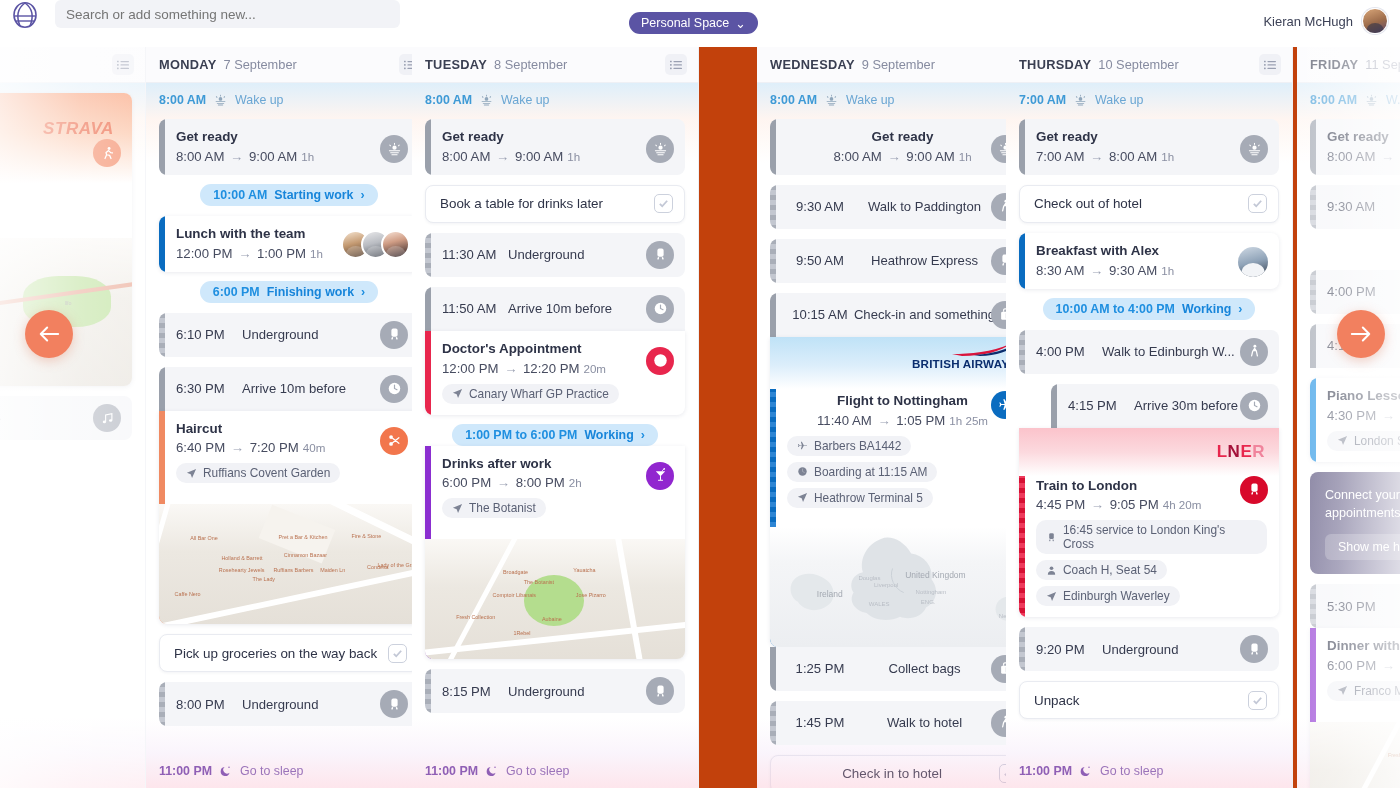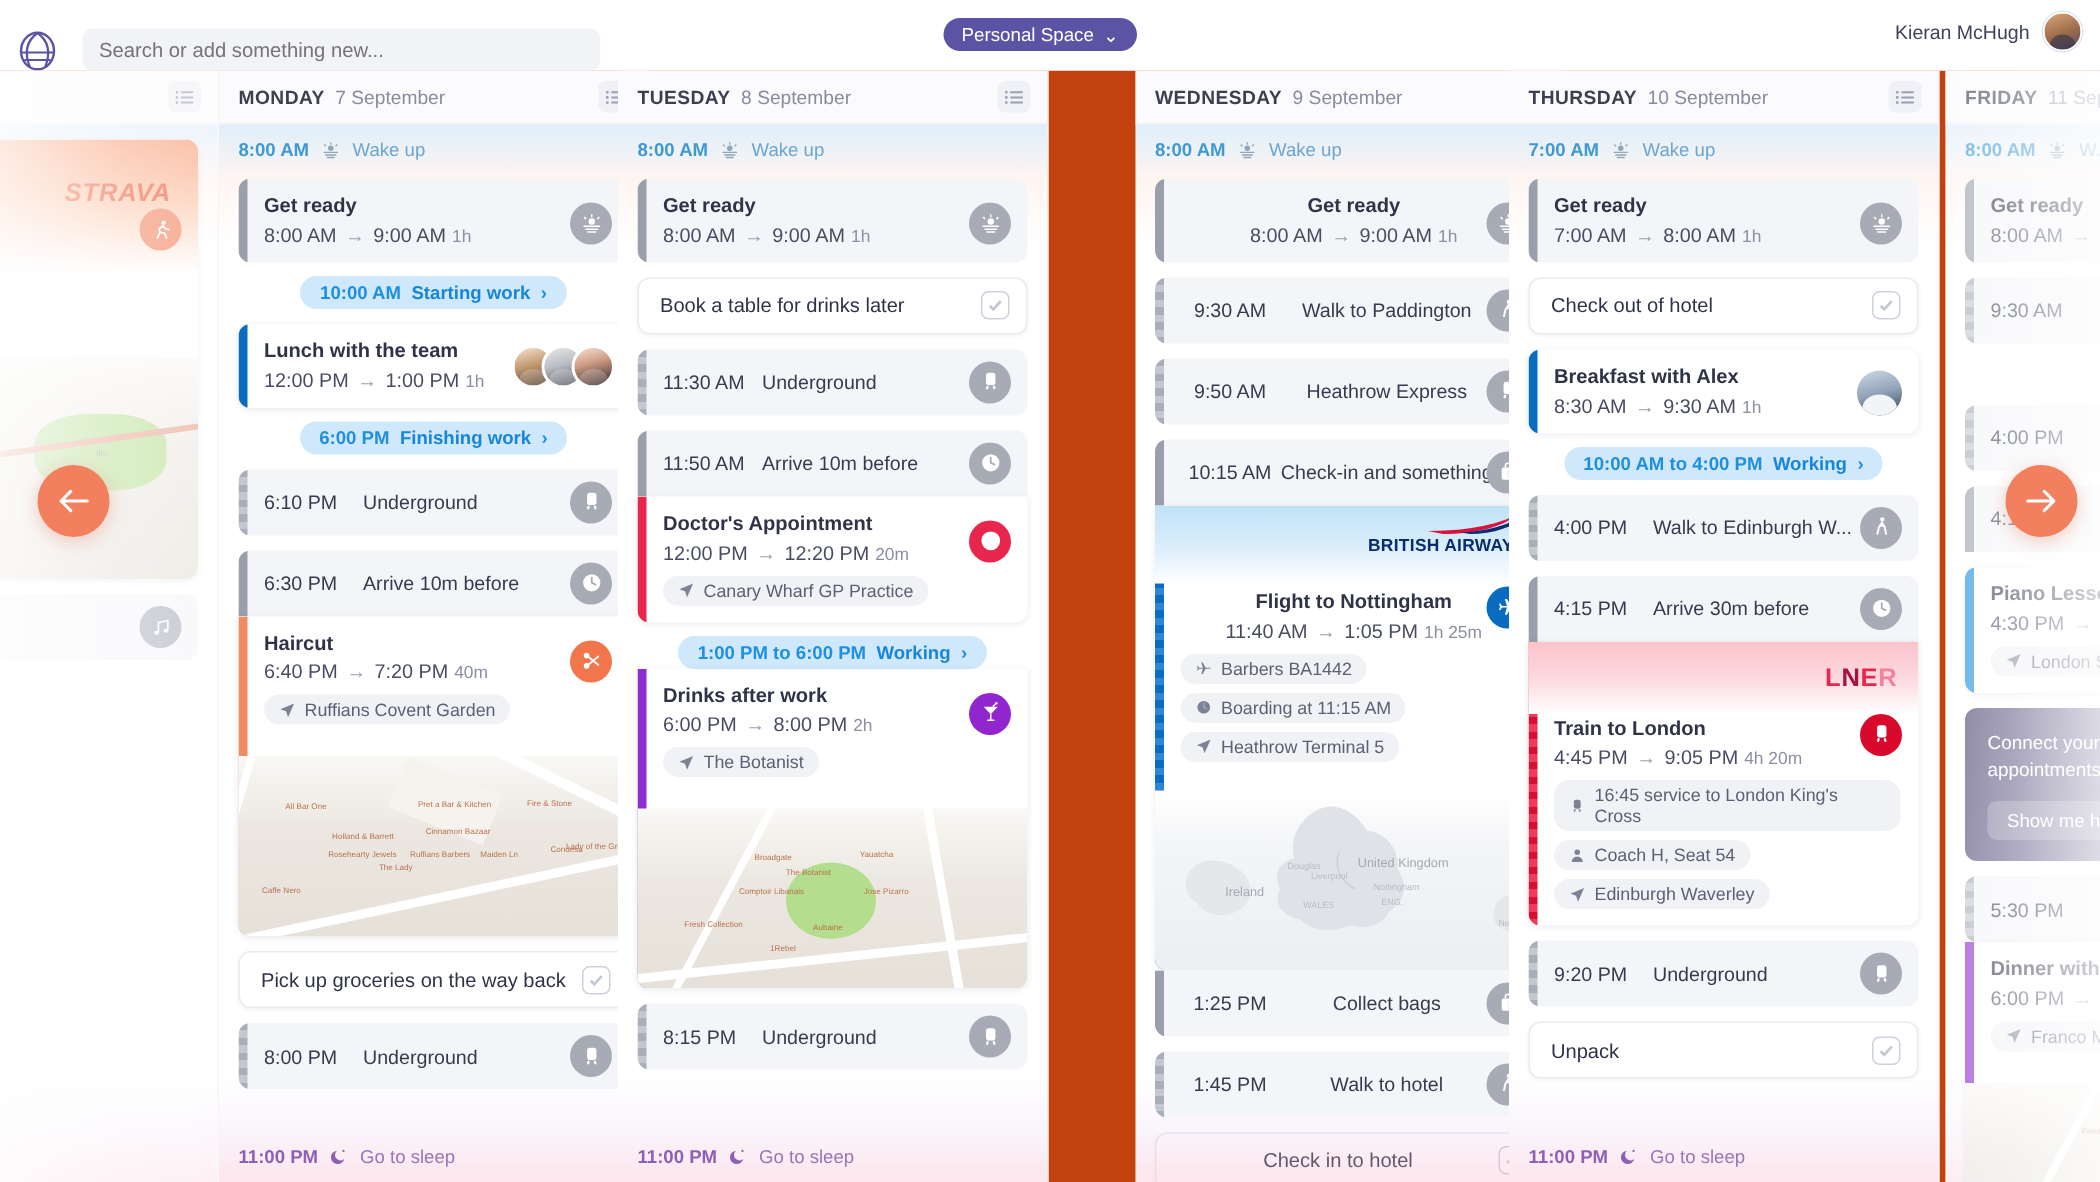--- a/index.html
+++ b/index.html
@@ -8,21 +8,21 @@
     font-family: "Liberation Sans", sans-serif;
     background: #ffffff;
     overflow: hidden;
     -webkit-font-smoothing: antialiased;
   }
 
   
   #topbar {
     position: absolute; top: 0; left: 0; width: 1400px; height: 47px;
     background: #ffffff;
-    display: flex; align-items: flex-end;
+    display: flex; align-items: flex-start;
     z-index: 60;
   }
   #logo-wrap { width: 50px; display:flex; align-items:center; justify-content:center; }
   .logo-svg { width: 26px; height: 28px; }
   #search-box {
     width: 345px; height: 28px; border-radius: 6px;
     background: #f2f3f7; display: flex; align-items: center;
     padding: 0 11px; margin-left: 5px;
   }
   #search-box input {
@@ -976,21 +976,21 @@
       <span class="mini-time">4:00 PM</span>
       <span class="mini-label">Walk to Edinburgh W...</span>
       <div class="cIcon dark">
               <svg viewBox="0 0 24 24">
                 <circle cx="12.6" cy="3.6" r="2.3"></circle>
                 <path d="M12.2 7 L9 12 L7.4 19 M12.2 7 L15 11.5 L16.6 19 M9.6 10.5 L14.8 10.5" stroke="#fff" stroke-width="2" fill="none" stroke-linecap="round" stroke-linejoin="round"></path>
               </svg>
             </div>
     </div>
   </div>
-        <div class="card" style="margin-top:10px;border-radius:8px 8px 0 0;">
+        <div class="card" style="margin-top:10px;border-radius:8px 8px 0 0;margin-left:32px;">
     <div class="bar grey" style="border-radius:8px 0 0 0;"></div>
     <div class="mini-row">
       <span class="mini-time">4:15 PM</span>
       <span class="mini-label">Arrive 30m before</span>
       <div class="cIcon dark">
               <svg viewBox="0 0 24 24">
                 <circle cx="12" cy="12" r="9.2"></circle>
                 <path d="M12 6.5 V12 L16 14" stroke="#a6abb6" stroke-width="1.9" fill="none" stroke-linecap="round"></path>
               </svg>
             </div>

